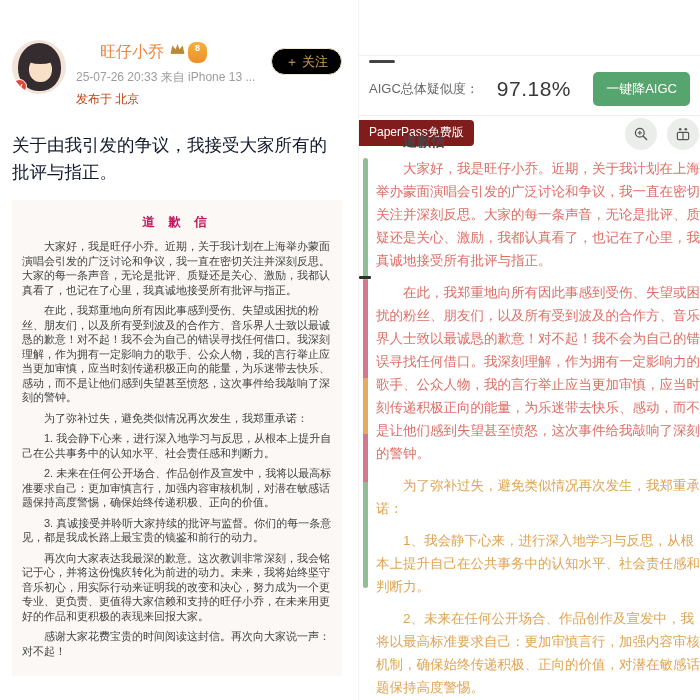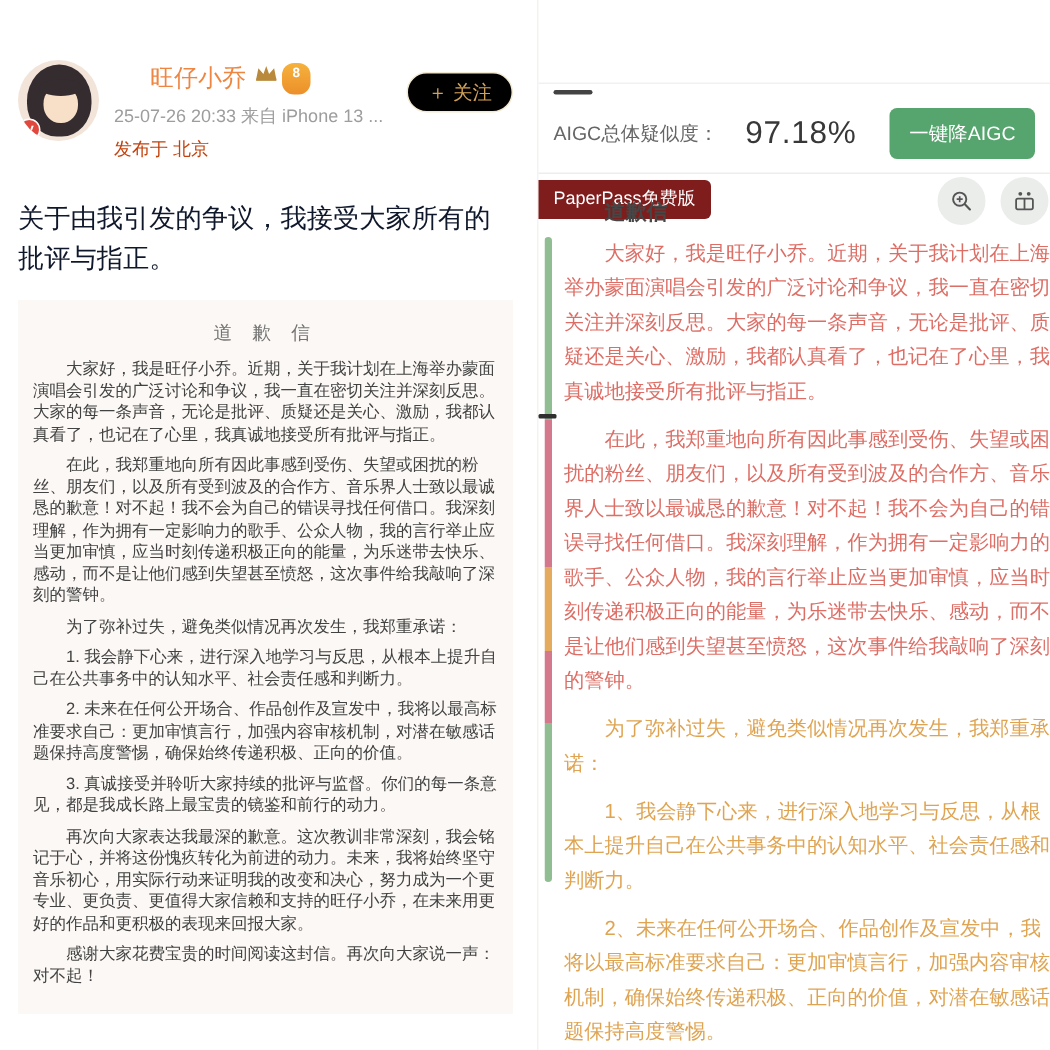--- a/index.html
+++ b/index.html
@@ -24,21 +24,21 @@
   .crown{margin-left:6px;display:inline-flex;}
   .vip-pill{margin-left:3px;background:linear-gradient(#f6b23c,#ec8f2a);color:#fff;font-size:9px;
     font-weight:bold;padding:1px 7px;border-radius:8px;line-height:11px;}
   .meta{color:#9d9d9d;font-size:12px;margin-top:6px;}
   .meta2{color:#c2410c;font-size:12px;margin-top:5px;}
   .follow-btn{flex:0 0 auto;margin-top:8px;background:#000000;border:1px solid #f3e9d2;color:#d2a158;
     font-size:13px;border-radius:15px;padding:5px 13px;line-height:15px;}
   .post-title{margin-top:24px;font-size:17.5px;line-height:1.55;color:#0f172a;}
   
   .letter{margin-top:14px;background:#fbf8f5;padding:10px 10px 12px;}
-  .letter-title{text-align:center;font-weight:normal;font-size:12.5px;letter-spacing:5px;color:#737373;margin:4px 0 8px;}
+  .letter-title{text-align:center;font-weight:bold;font-size:12.5px;letter-spacing:5px;color:#be185d;margin:4px 0 8px;}
   .letter p{font-size:11px;line-height:14.5px;color:#424242;text-indent:2em;margin:0 0 6px;}
   
   .right-panel{position:absolute;left:358px;top:0;width:354px;height:700px;background:#fff;border-left:1px solid #f3f3f2;}
   .rp-dash{position:absolute;left:10px;top:60px;width:26px;height:3px;background:#434343;border-radius:2px;}
   .card-top{position:absolute;left:0;right:0;top:55px;height:1px;background:#f1f1ef;}
   .aigc-row{position:absolute;left:10px;right:8px;top:70px;height:38px;display:flex;align-items:center;}
   .aigc-label{font-size:13px;color:#666;}
   .aigc-value{font-size:21px;color:#383838;margin-left:18px;font-weight:500;letter-spacing:.5px;}
   .aigc-spacer{flex:1;}
   .btn-green{background:#57a56e;color:#fff;border:none;font-size:13px;padding:8px 13px;border-radius:5px;margin-right:15px;}

